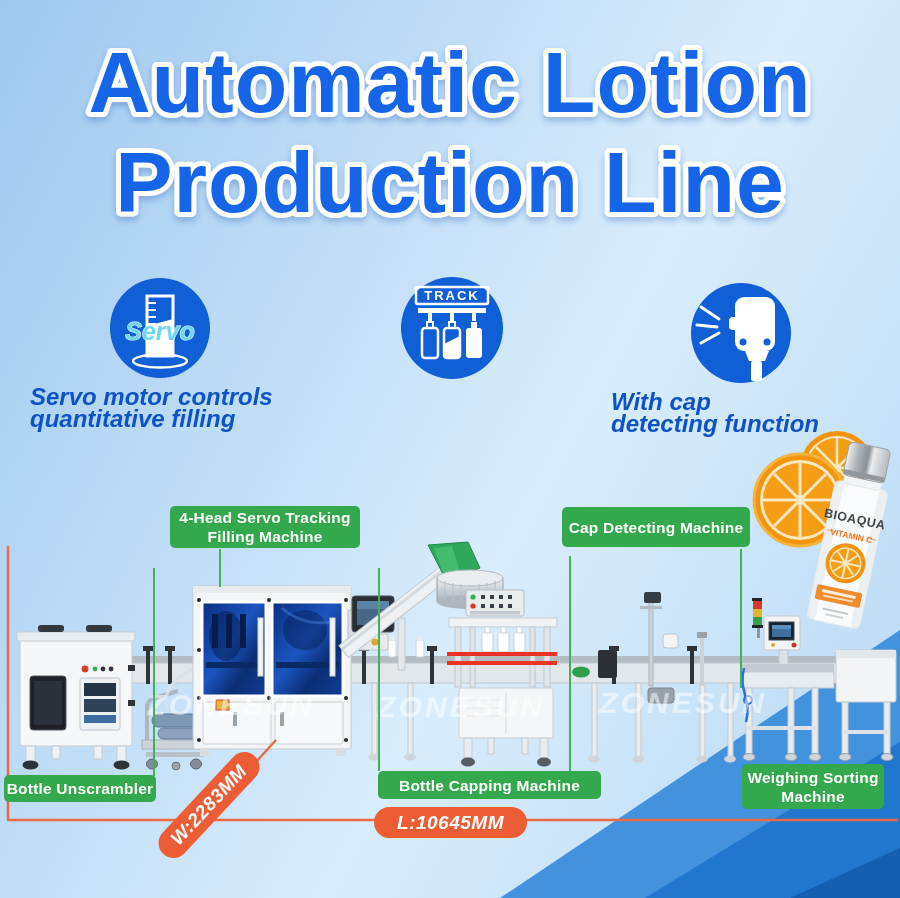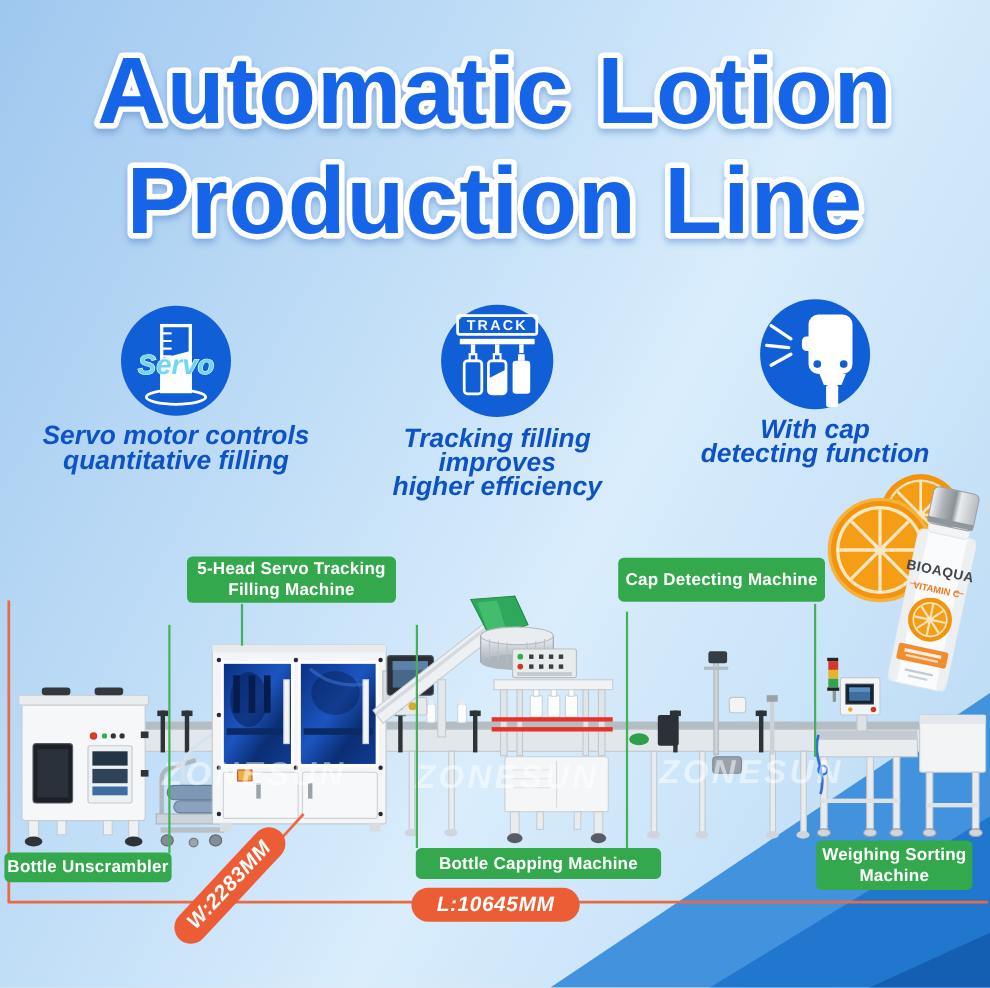--- a/index.html
+++ b/index.html
@@ -9,22 +9,22 @@
   .layer{position:absolute;left:0;top:0;width:900px;height:898px;pointer-events:none;}
   .tri1{background:#4292de;clip-path:polygon(500px 898px,900px 630px,900px 898px);}
   .tri2{background:#2176ce;clip-path:polygon(645px 898px,900px 742px,900px 898px);}
   .tri3{background:#145fb2;clip-path:polygon(790px 898px,900px 848px,900px 898px);}
 
   .title-svg{position:absolute;left:0;top:0;width:900px;height:240px;}
   .title-svg text{font-family:"Liberation Sans",sans-serif;font-weight:bold;font-size:86px;
     fill:#1565e8;stroke:#ffffff;stroke-width:10;paint-order:stroke;stroke-linejoin:round;
     text-anchor:middle;letter-spacing:1px;}
 
-  .feature{position:absolute;width:260px;text-align:center;}
-  .f1{left:30px;top:276px;} .f2{left:322px;top:274px;} .f3{left:611px;top:270px;}
+  .feature{position:absolute;width:260px;}
+  .f1{left:30px;top:276px;} .f2{left:322px;top:274px;} .f3{left:611px;top:281px;}
   .feature .cap{margin:6px 0 0 0;font-size:24px;line-height:22px;font-weight:bold;
     font-style:italic;color:#0d52c6;}
 
   .glabel{position:absolute;background:#33a84d;color:#fff;border-radius:5px;
     display:flex;flex-direction:column;align-items:center;justify-content:center;
     font-size:15.5px;font-weight:bold;letter-spacing:.2px;line-height:19px;text-align:center;}
   .lbl-filling{left:170px;top:506px;width:190px;height:42px;}
   .lbl-capdet{left:562px;top:507px;width:188px;height:40px;}
   .lbl-unscr{left:4px;top:775px;width:152px;height:27px;}
   .lbl-capping{left:378px;top:771px;width:223px;height:28px;}
@@ -426,24 +426,20 @@
       <g>
         <rect x="-25" y="-6" width="6" height="6" fill="none" stroke="#fff" stroke-width="2"></rect>
         <rect x="-30" y="0" width="16" height="30" rx="3" fill="none" stroke="#fff" stroke-width="2.5"></rect>
         <rect x="-3" y="-6" width="6" height="6" fill="none" stroke="#fff" stroke-width="2"></rect>
         <rect x="-8" y="0" width="16" height="30" rx="3" fill="none" stroke="#fff" stroke-width="2.5"></rect>
         <path d="M-8,16 L8,8 L8,30 L-8,30 Z" fill="#fff"></path>
         <rect x="19" y="-6" width="6" height="6" fill="#fff"></rect>
         <rect x="14" y="0" width="16" height="30" rx="3" fill="#fff"></rect>
       </g>
     </svg>
-    <p class="cap">
-      <span>Tracking filling improves</span><br>
-      <span>higher efficiency</span>
-    </p>
   </div>
 
   <div class="feature f3">
     <svg width="104" height="104" viewBox="-52 -52 104 104" style="margin:0 auto;">
       <circle r="50" fill="#115fd6"></circle>
       <rect x="-12" y="-16" width="10" height="13" rx="4" fill="#fff"></rect>
       <rect x="-6" y="-36" width="40" height="54" rx="9" fill="#fff"></rect>
       <circle cx="2" cy="9" r="3.5" fill="#115fd6"></circle>
       <circle cx="26" cy="9" r="3.5" fill="#115fd6"></circle>
       <polygon points="4,18 28,18 24,28 8,28" fill="#fff"></polygon>
@@ -454,21 +450,21 @@
         <line x1="-40" y1="10" x2="-22" y2="0"></line>
       </g>
     </svg>
     <p class="cap">
       <span>With cap</span><br>
       <span>detecting function</span>
     </p>
   </div>
 
   <div class="glabel lbl-filling">
-    <span>5-Head Servo Tracking</span>
+    <span>4-Head Servo Tracking</span>
     <span>Filling Machine</span>
   </div>
   <div class="glabel lbl-capdet">
     <span>Cap Detecting Machine</span>
   </div>
   <div class="glabel lbl-unscr">
     <span>Bottle Unscrambler</span>
   </div>
   <div class="glabel lbl-capping">
     <span>Bottle Capping Machine</span>

